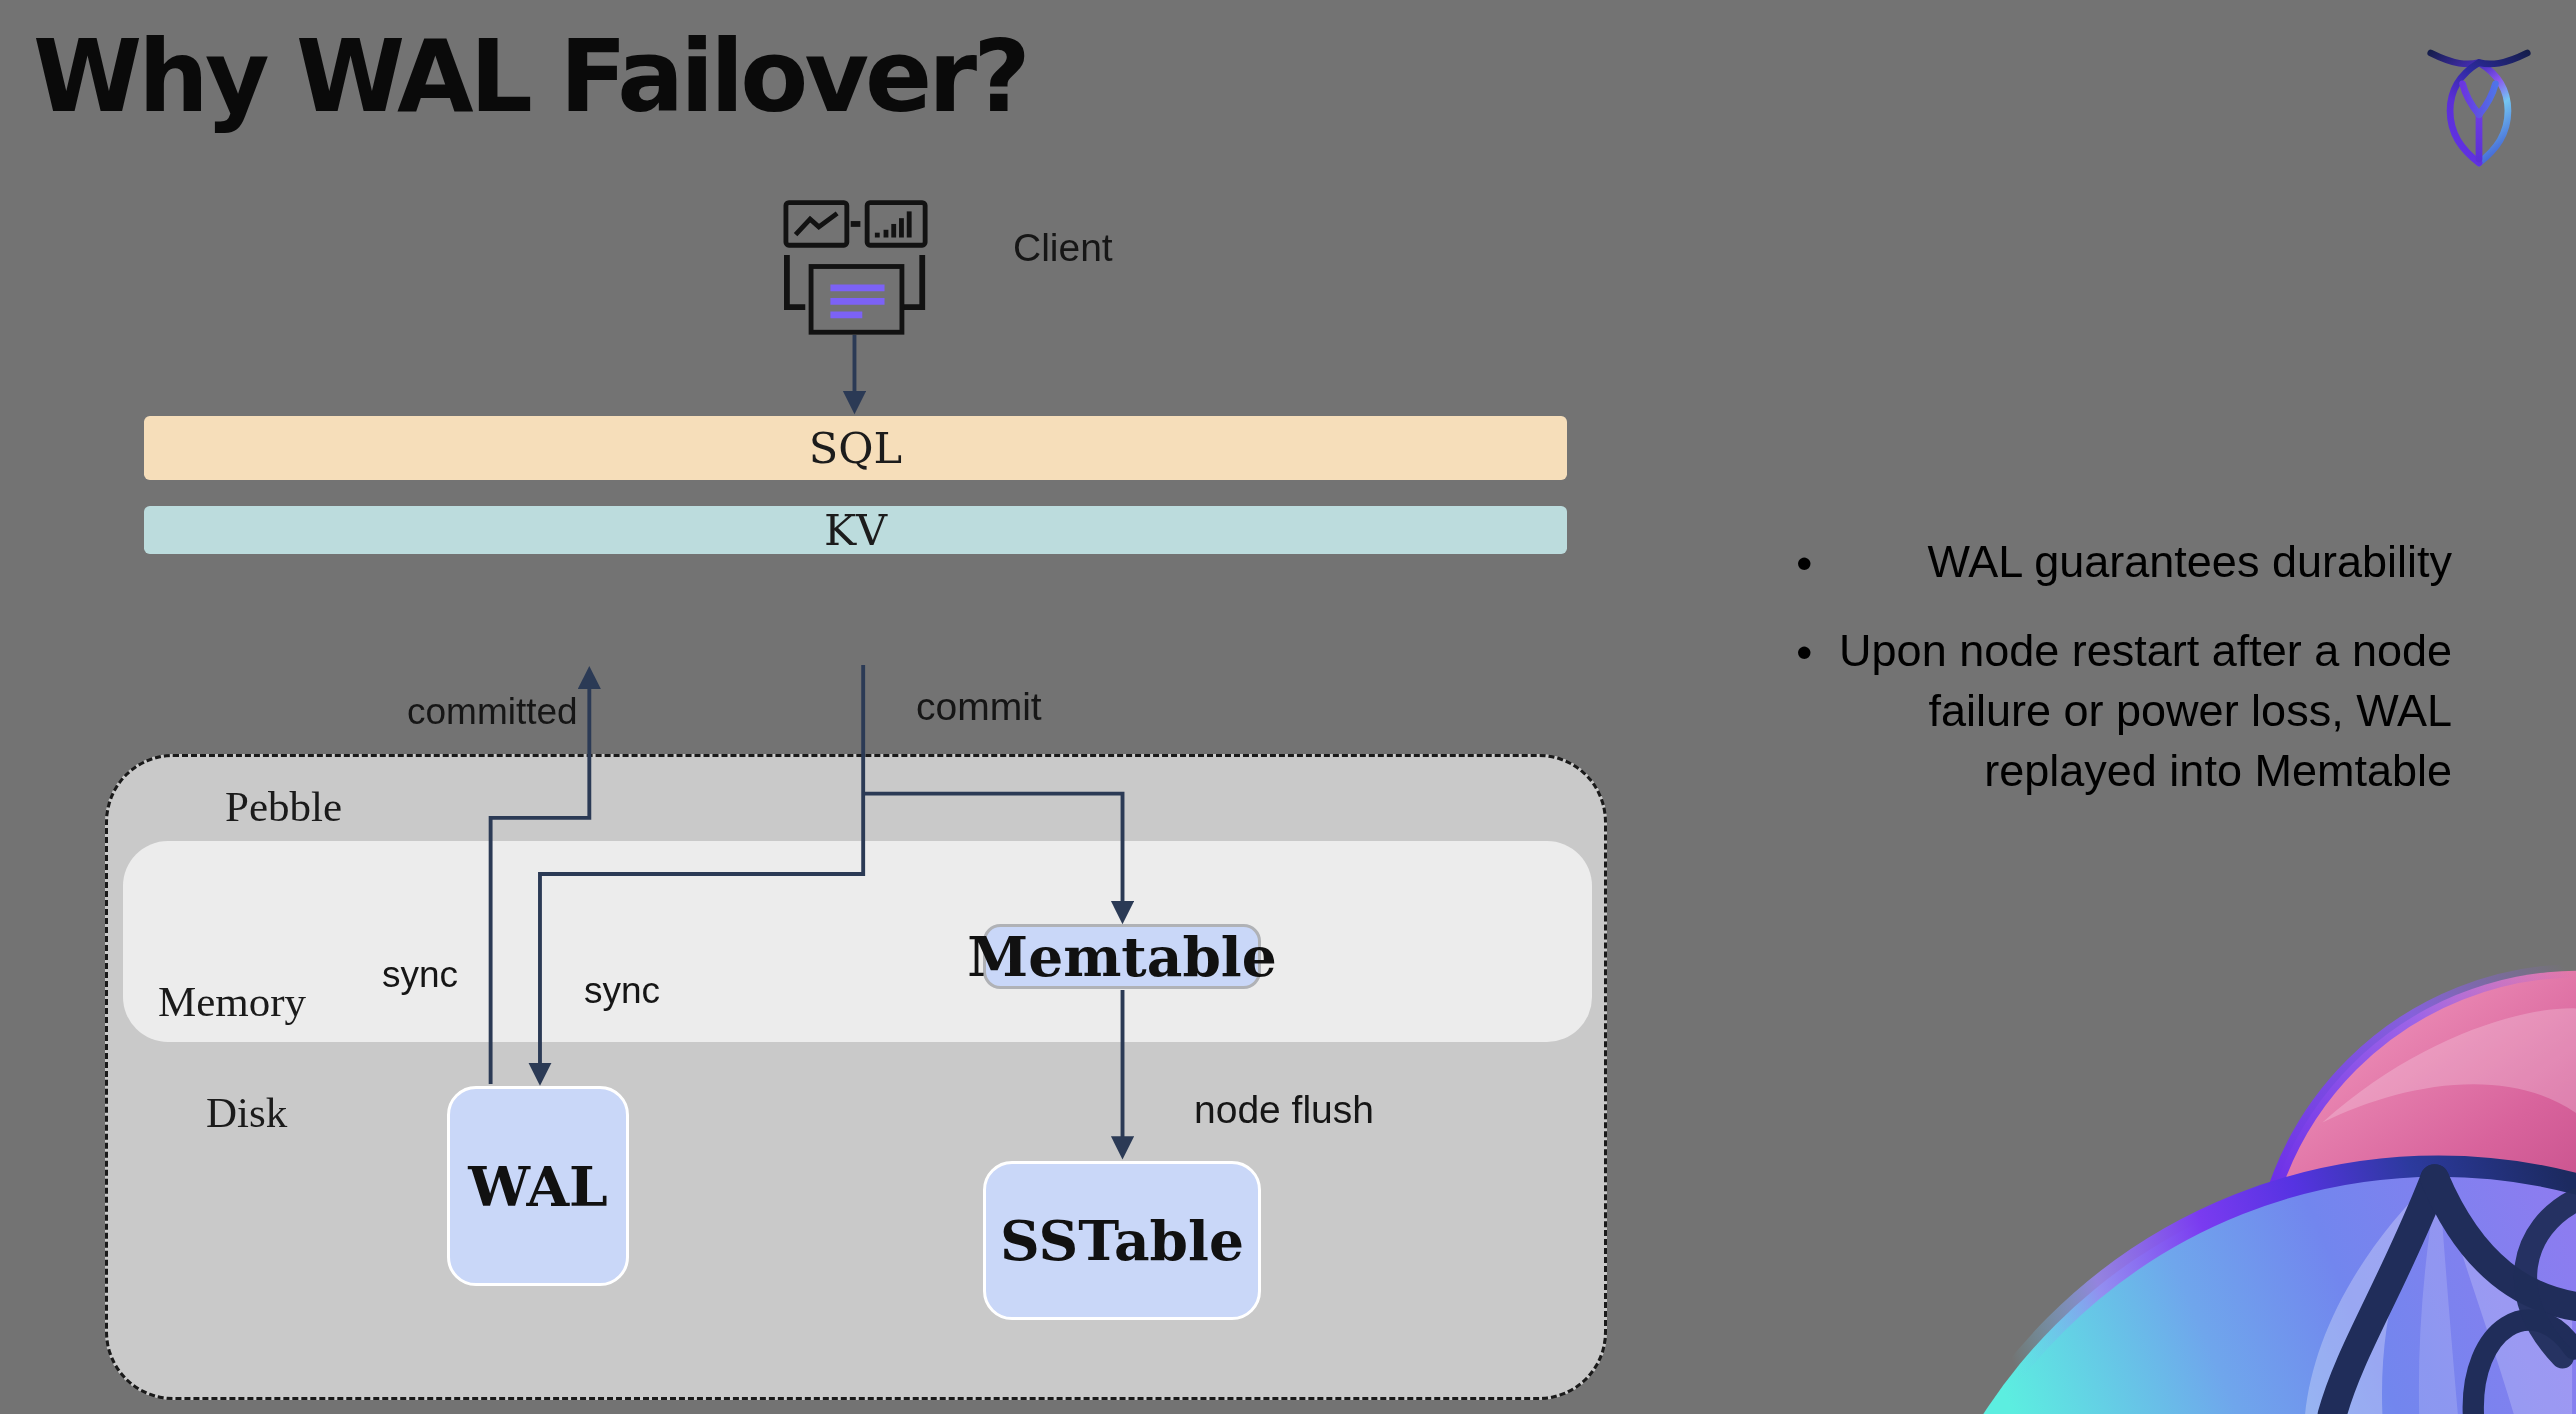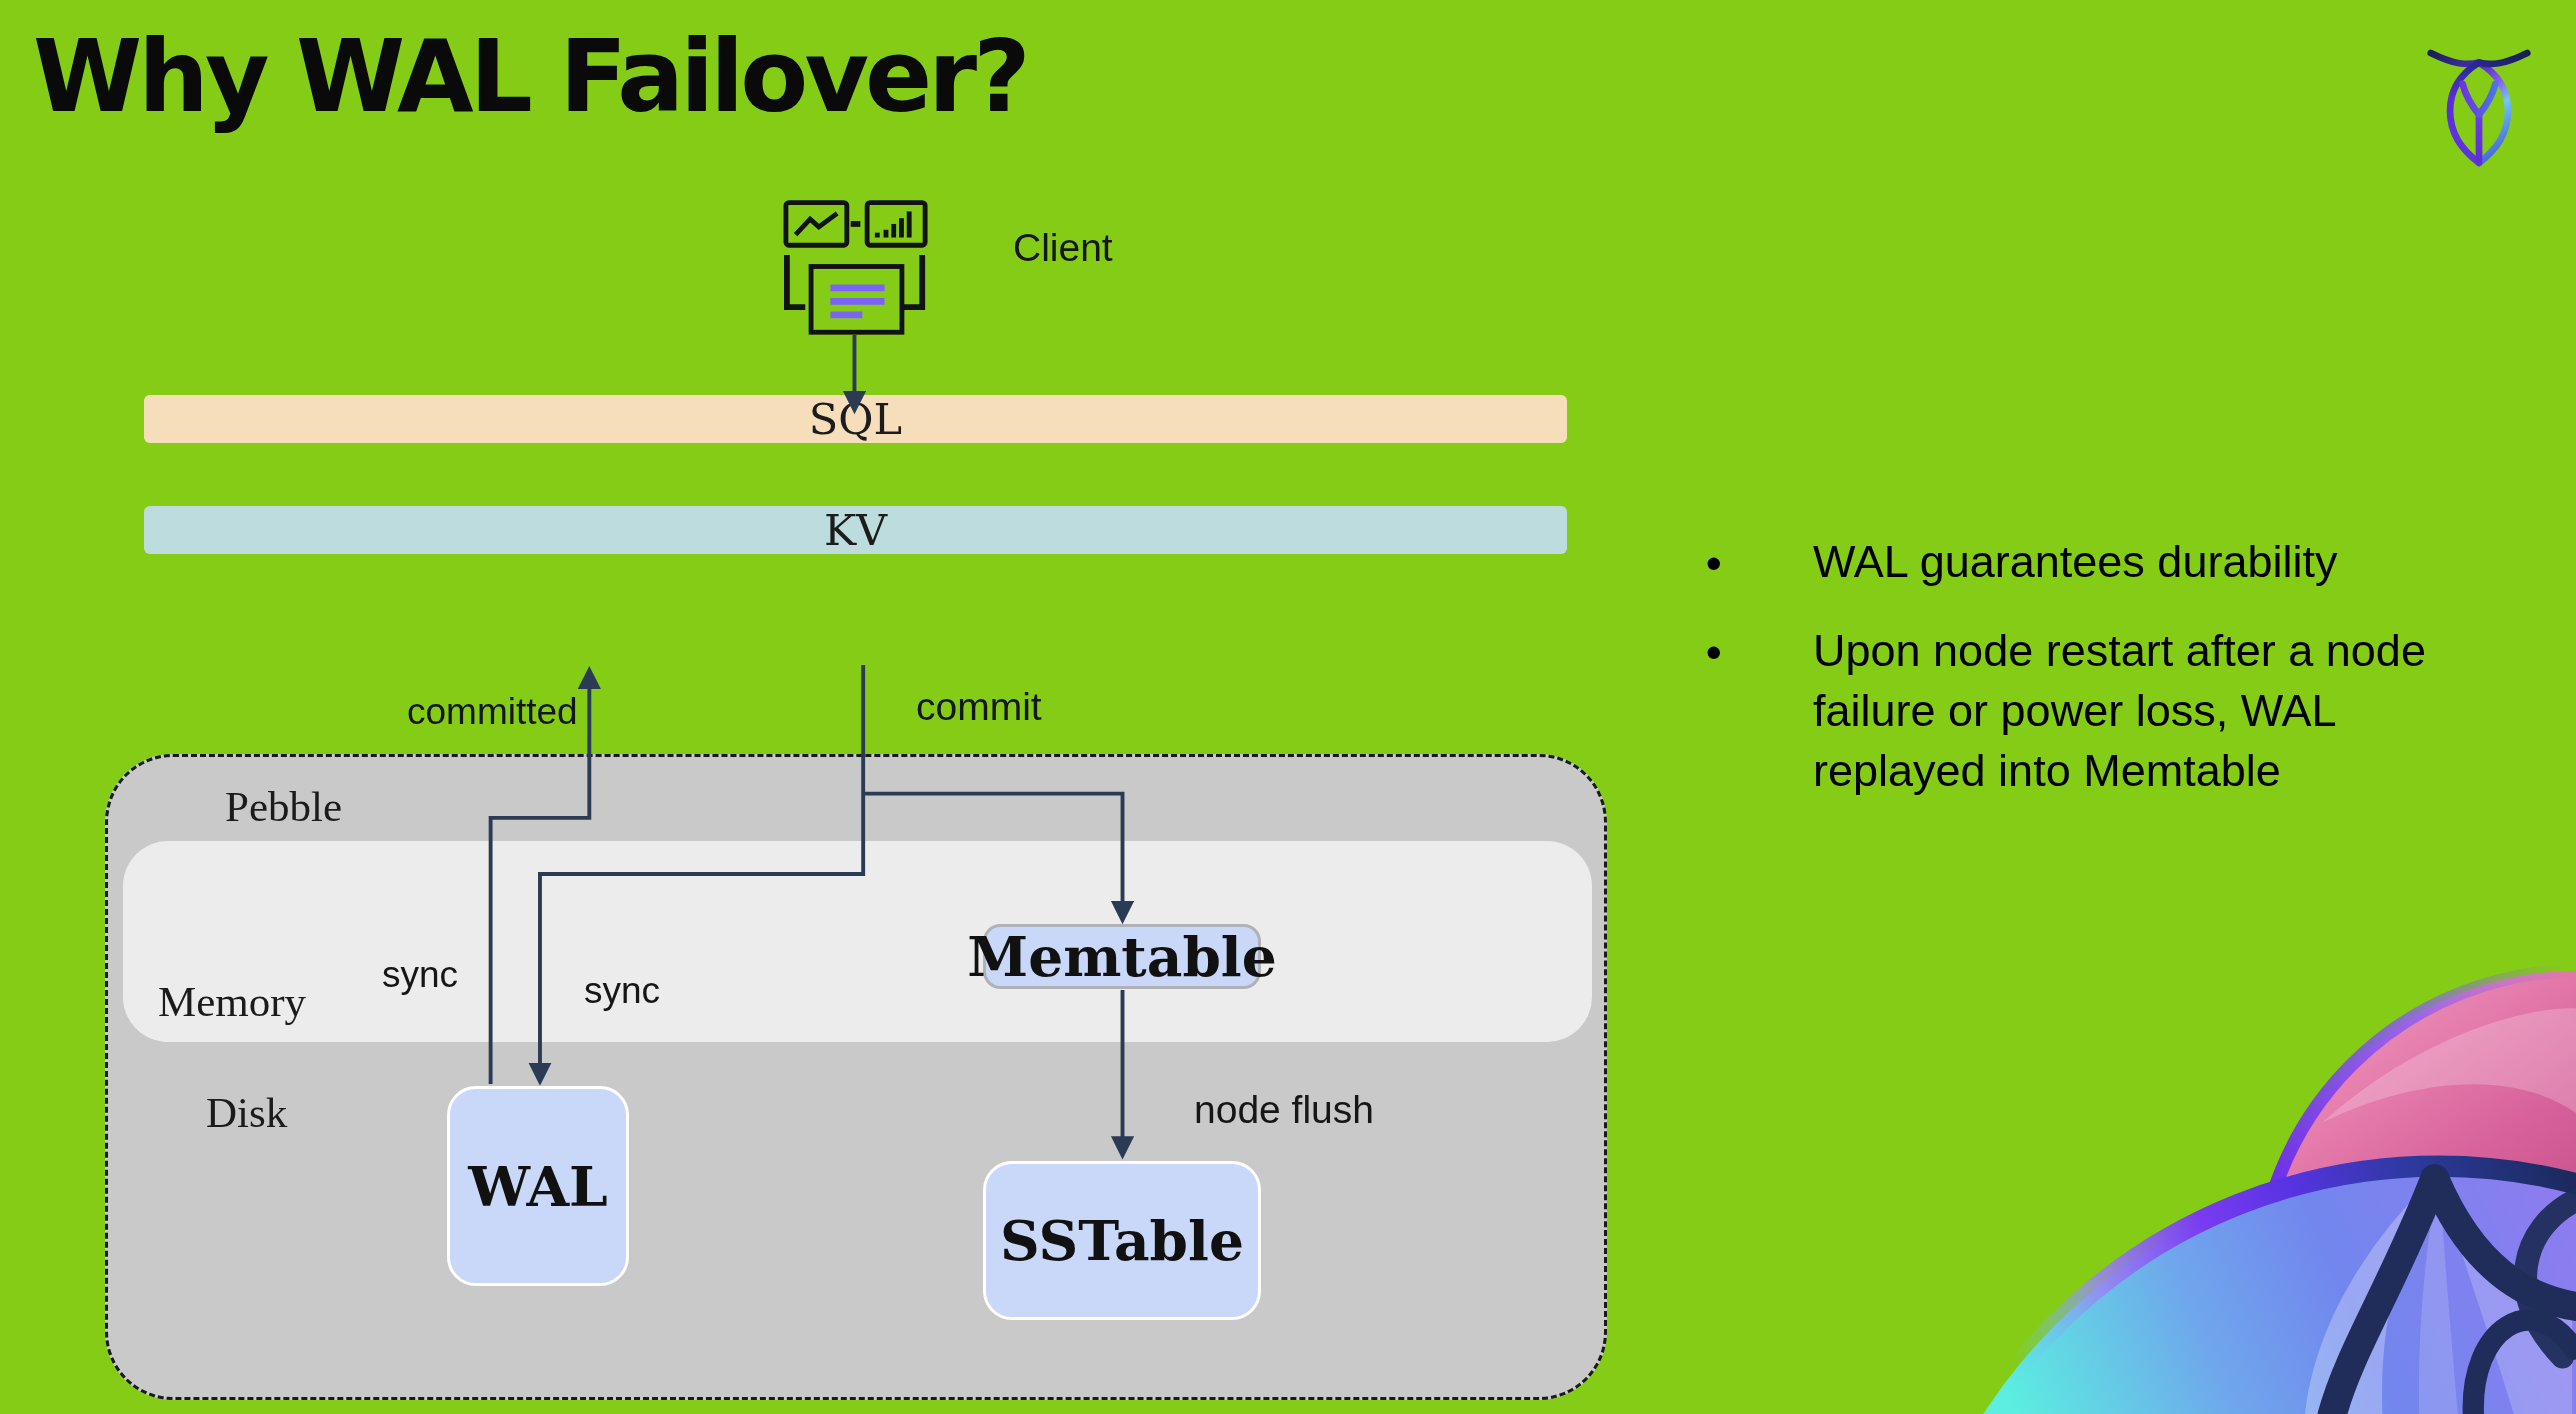--- a/index.html
+++ b/index.html
@@ -1,27 +1,27 @@
 <!DOCTYPE html>
 <html style="--c-sql-bar: #f6deba; --c-kv-bar: #bcdcdd; --c-storage-bar: #d5cfe3; --c-pebble-fill: #c9c9c9; --c-memory-fill: #ececec; --c-box-fill: #c9d7f8; --c-box-border-light: #ffffff; --c-box-border-gray: #b0b2b6; --c-arrow: #2b3a55; --c-doc-lines-purple: #7c62f6; --c-text: #141414;"><head>
 <meta charset="utf-8">
 <style>
   html,body{margin:0;padding:0;background:#ffffff;}
-  .slide{position:relative;width:2576px;height:1415px;overflow:hidden;background:#84cc16;
-         font-family:"Liberation Sans",sans-serif;color:var(--c-text,#141414);}
+  .slide{position:relative;width:2576px;height:1415px;overflow:hidden;background:#737373;
+         font-family:"Liberation Sans",sans-serif;color:var(--c-text,#141414);text-align:right;}
   .abs{position:absolute;}
 
   
   .title{left:33px;top:19.4px;font-family:"DejaVu Sans",sans-serif;font-weight:bold;
          font-size:99px;letter-spacing:-3.9px;color:#0a0a0a;white-space:nowrap;}
 
   
   .bar{left:144px;width:1423px;border-radius:5.8px;display:flex;align-items:center;justify-content:center;
        font-family:"DejaVu Serif",serif;font-size:43px;color:#1c1c1c;}
-  #bar-sql{top:395px;height:48px;background:var(--c-sql-bar,#f6deba);}
+  #bar-sql{top:416px;height:64px;background:var(--c-sql-bar,#f6deba);}
   #bar-kv{top:506px;height:48px;background:var(--c-kv-bar,#bcdcdd);}
   #bar-storage{top:579px;height:84px;background:var(--c-storage-bar,#d5cfe3);}
 
   
   .pebble{left:105px;top:754px;width:1502px;height:646px;background:var(--c-pebble-fill,#c9c9c9);
           border:3.9px dashed #1a1a1a;border-radius:68px;box-sizing:border-box;}
   .memory-band{left:123px;top:841px;width:1469px;height:201px;border-radius:45px;
                background:var(--c-memory-fill,#ececec);}
   .region-label{font-family:Liberation Serif, serif;font-size:43px;color:#1b1b1b;white-space:nowrap;}
   #lbl-pebble{left:225px;top:782px;}

